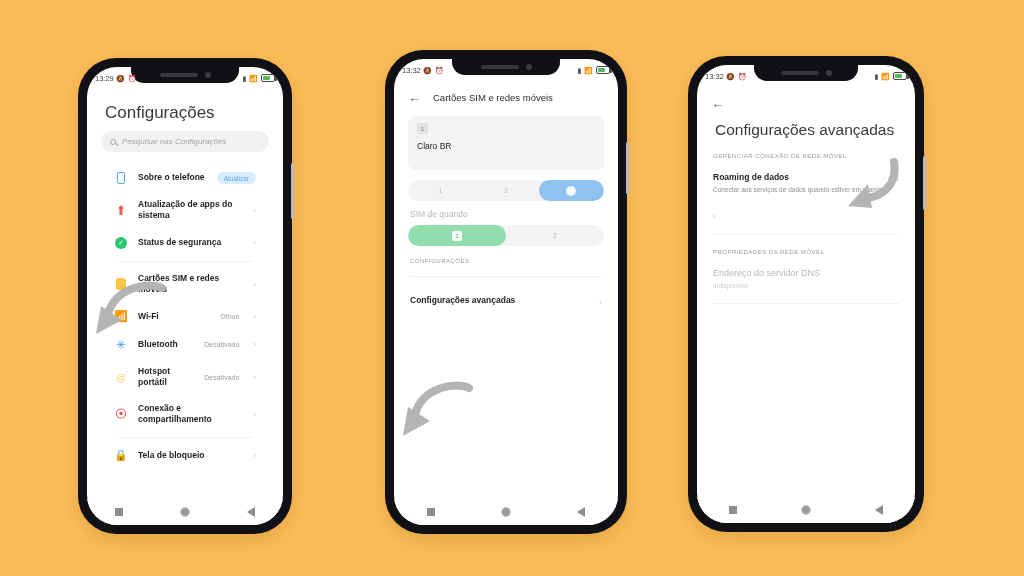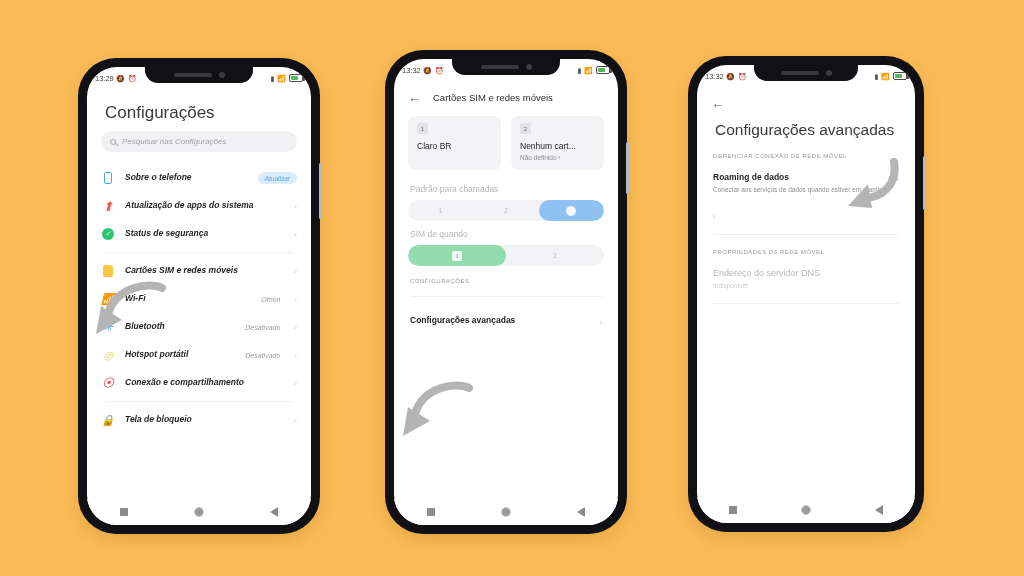--- a/index.html
+++ b/index.html
@@ -131,21 +131,21 @@
   }
   .searchbar .mag::after {
     content: ""; position: absolute;
     right: -3px; bottom: -2px;
     width: 3.5px; height: 1.2px;
     background: #a6a6a9;
     transform: rotate(45deg);
   }
   .searchbar span { font-size: 8px; color: #a3a3a6; font-style: italic; }
 
-  .list { padding: 0 2px; font-style: italic; }
+  .list { padding: 0 15px; }
   .row {
     display: flex; align-items: center;
     padding: 7px 12px;
     gap: 10px;
     min-height: 26px;
   }
   .row .ico { width: 14px; height: 14px; flex: none; display: flex; align-items: center; justify-content: center; }
   .row .lab { font-size: 8.5px; color: #1f1f21; font-weight: bold; flex: 1; line-height: 1.35; }
   .row .val { font-size: 7px; color: #9b9b9e; margin-right: 4px; }
   .chev { color: #c2c2c5; font-size: 8px; font-weight: 300; }
@@ -247,21 +247,21 @@
   .thin-div { height: 1px; background: #f0f0f2; margin: 6px 16px; }
 
   
   .arrow { position: absolute; pointer-events: none; z-index: 9; }
 </style>
 </head>
 <body style="background: rgb(251, 188, 87);">
 
 <div class="stage">
 
-  <div class="phone" style="left:78px; top:58px; width:242px; height:476px;">
+  <div class="phone" style="left:78px; top:58px; width:214px; height:476px;">
     <div class="side-btn" style="top:105px; height:56px;"></div>
     <div class="screen">
       <div class="notch" style="width:108px; height:16px;">
         <div class="speaker"></div>
         <div class="cam"></div>
       </div>
       <div class="statusbar">
         <div class="sb-left">
           <span>13:29</span>
           <span class="sb-ico">🔕</span>
@@ -395,28 +395,22 @@
           <div class="backarrow">←</div>
           <div class="t">Cartões SIM e redes móveis</div>
         </div>
 
         <div class="simcards">
           <div class="simcard">
             <div class="simbadge">1</div>
             <div class="simname">Claro BR</div>
             <div class="simsub"></div>
           </div>
-          <div class="simcard">
-            <div class="simbadge">2</div>
-            <div class="simname">Nenhum cart...</div>
-            <div class="simsub">Não definido ›</div>
-          </div>
-        </div>
-
-        <div class="seclabel">Padrão para chamadas</div>
+        </div>
+
         <div class="segment">
           <div class="seg">1</div>
           <div class="seg">2</div>
           <div class="seg sel-blue">
             <span class="chip round">✓</span>
           </div>
         </div>
 
         <div class="seclabel">SIM de quando</div>
         <div class="segment">

